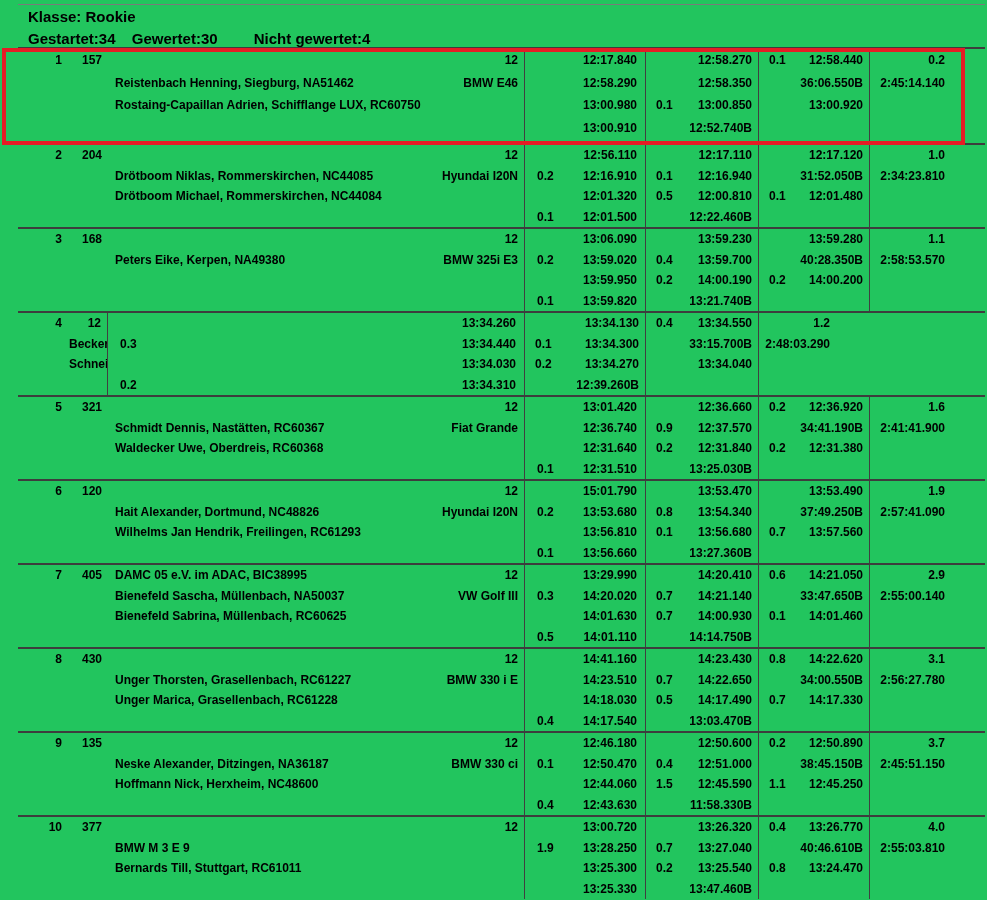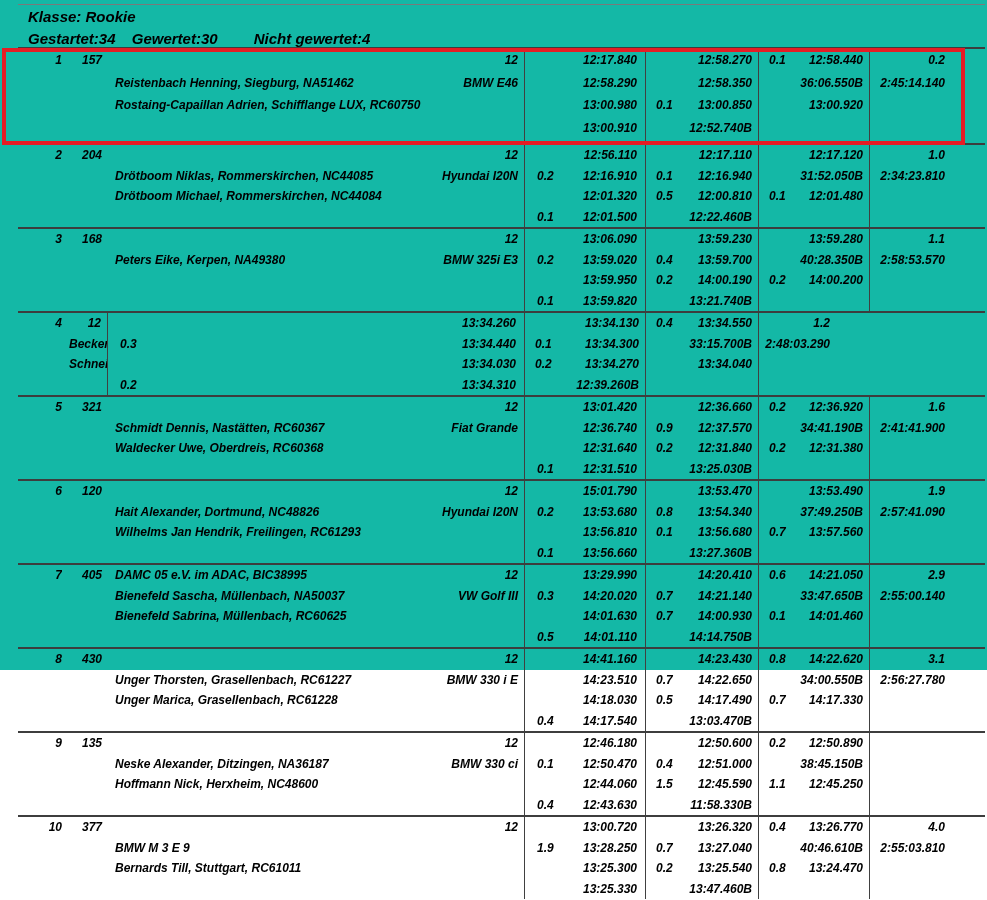--- a/index.html
+++ b/index.html
@@ -2,21 +2,21 @@
 <html><head>
 <meta charset="utf-8">
 <style>
   * { margin:0; padding:0; box-sizing:border-box; }
   html,body { background:#ffffff; }
   body {
     width:987px; height:900px; overflow:hidden;
     font-family:"Liberation Sans", sans-serif;
     font-weight:bold; color:#000;
   }
-  .page { position:relative; width:987px; height:670px; background:#14b8a6;font-style:italic; }
+  .page { position:relative; width:987px; height:900px; background:#22c55e; }
 
   .top-rule { position:absolute; left:18px; top:4px; width:967px; height:1px; background:#7a7a7a; }
 
   .klasse { position:absolute; left:28px; top:8px; font-size:15px; line-height:18px; }
   .stats  { position:absolute; left:28px; top:30px; font-size:15px; line-height:18px; white-space:nowrap; }
   .stats .s1 { margin-right:12px;text-align:center; }
   .stats .s2 { margin-right:32px; }
 
   .table { position:absolute; left:18px; top:47px; width:967px; }
 
@@ -752,20 +752,26 @@
           </div>
           <div class="line split">
             <span class="pen">1.1</span>
             <span class="tv">12:45.250</span>
           </div>
           <div class="line split">
             <span class="pen"></span>
             <span class="tv"></span>
           </div>
         </div>
+    <div class="c tot">
+          <div class="line">3.7</div>
+          <div class="line">2:45:51.150</div>
+          <div class="line"></div>
+          <div class="line"></div>
+        </div>
   </div>
       <div class="block">
     <div class="c pos">10</div>
     <div class="c num">377</div>
     <div class="c entry">
       <div class="line split">
         <span class="team"></span>
         <span class="runs">12</span>
       </div>
       <div class="line split">

